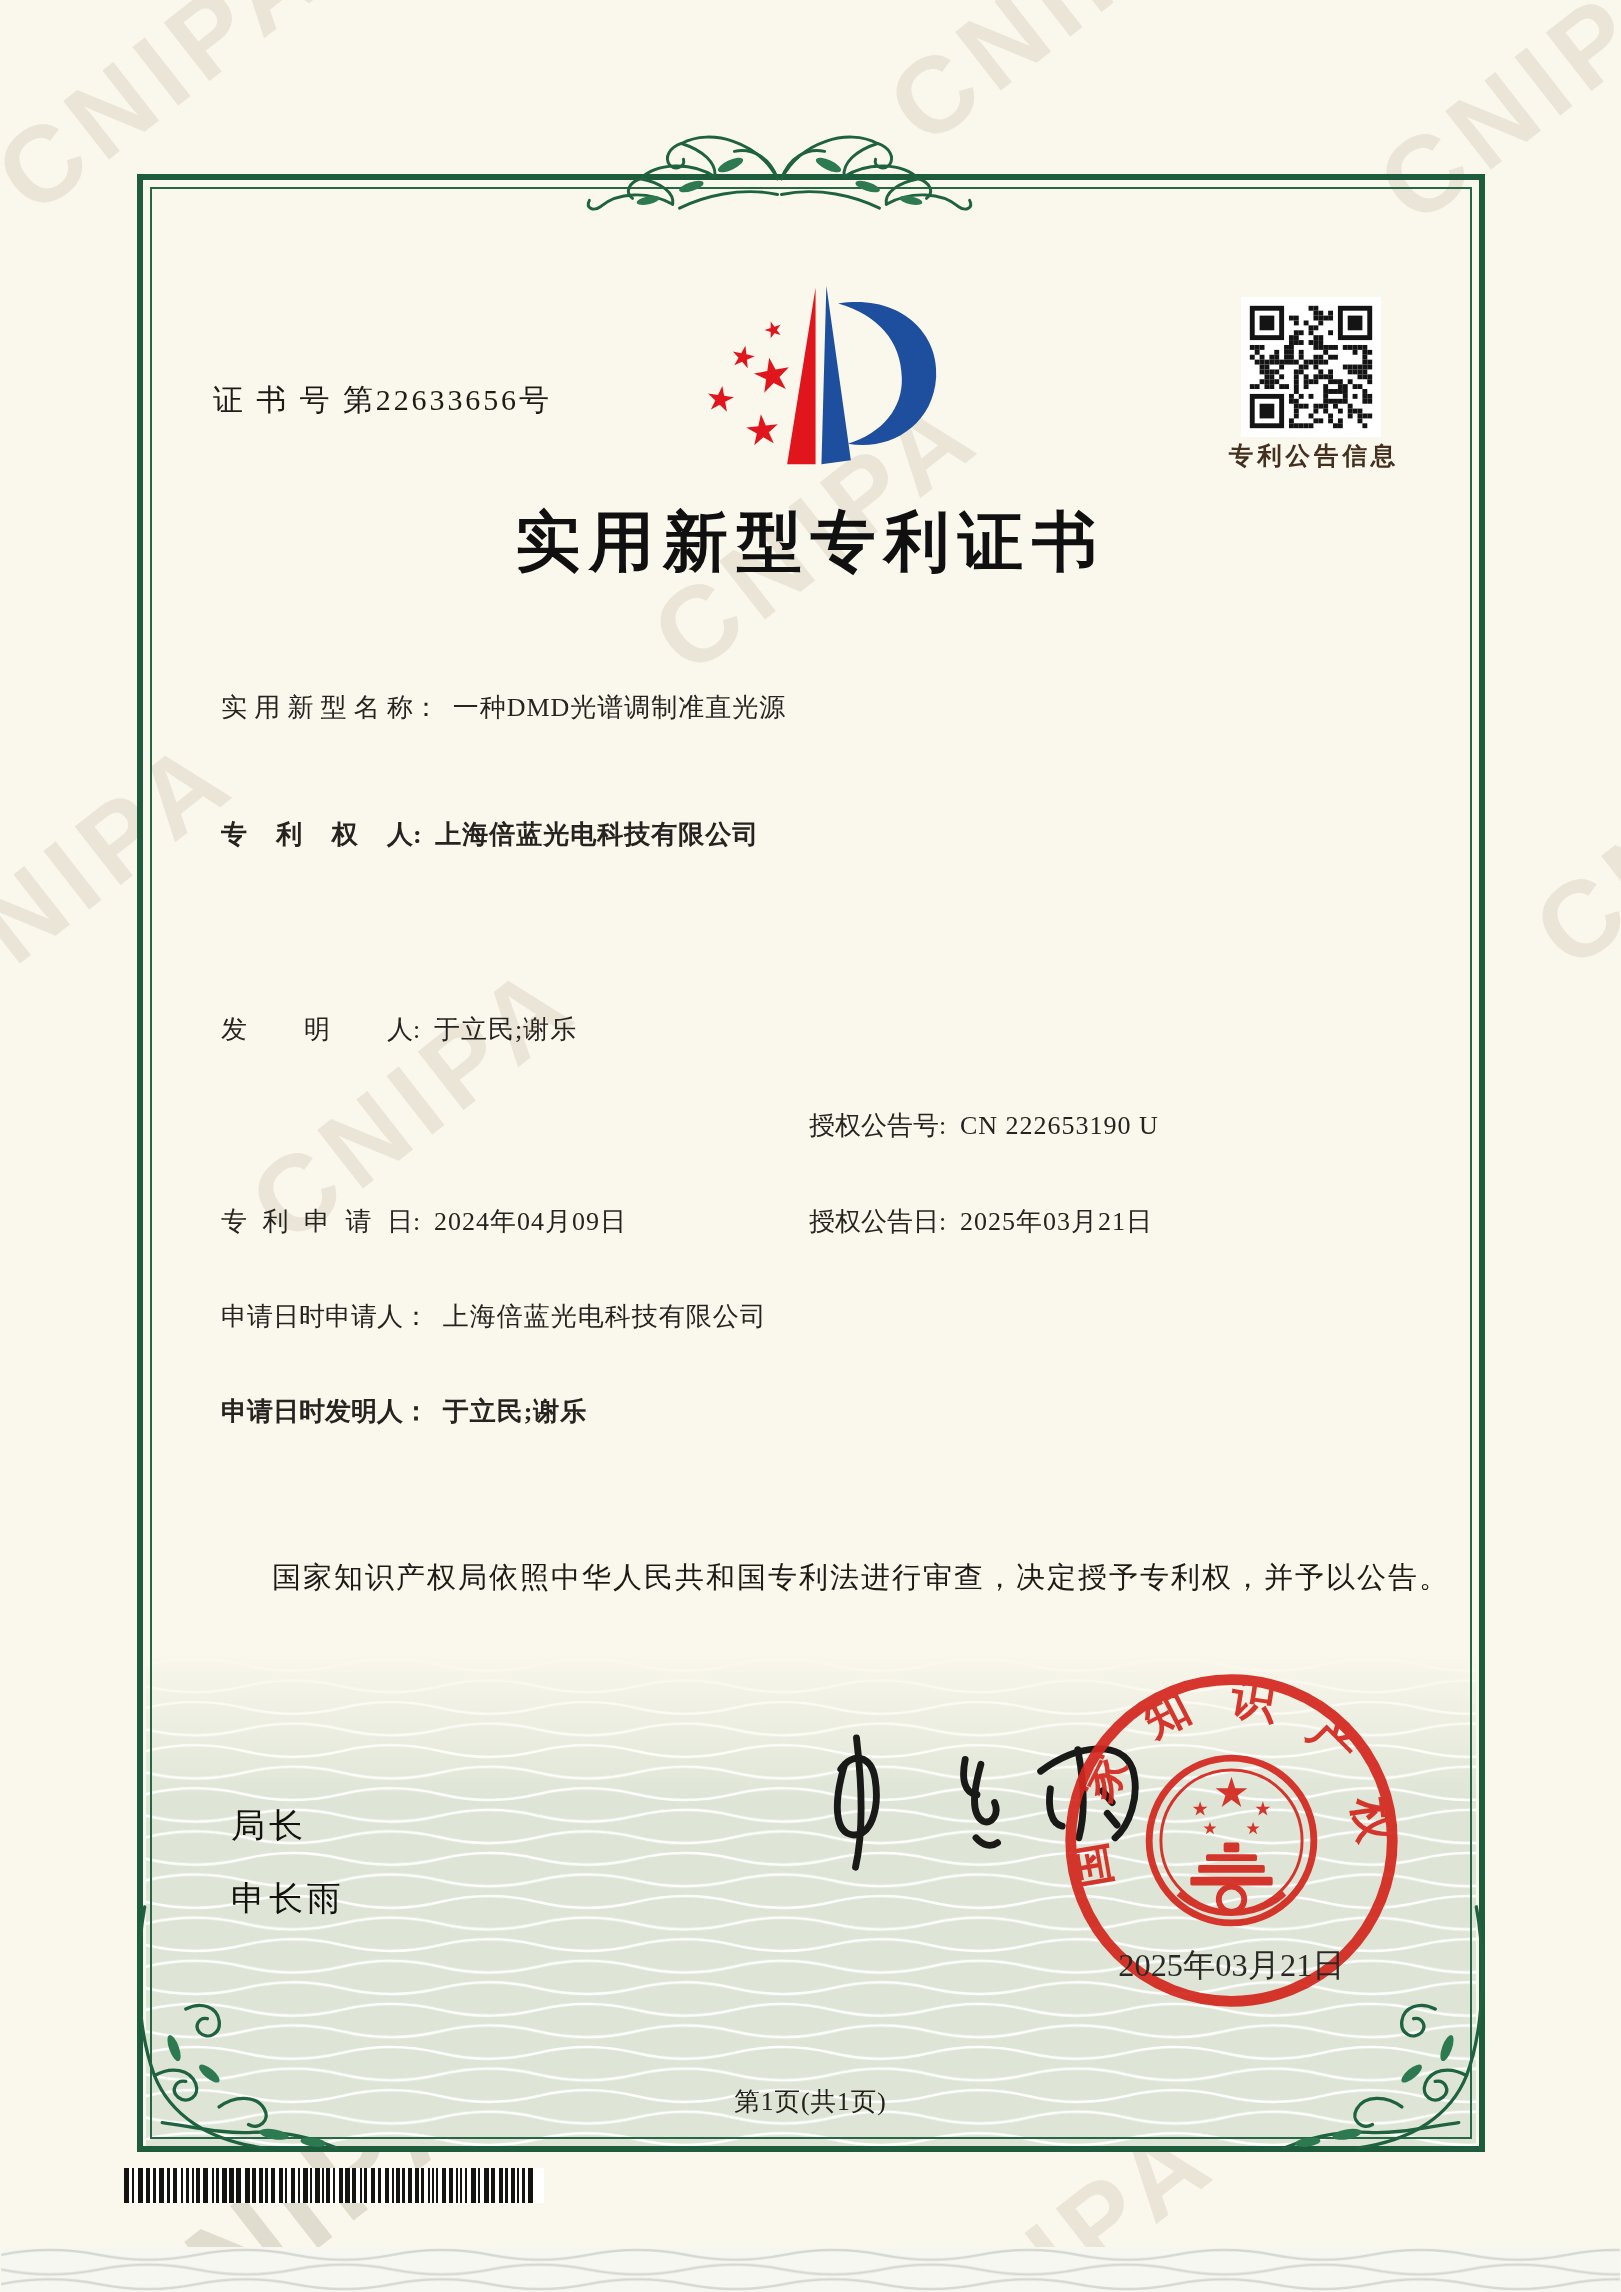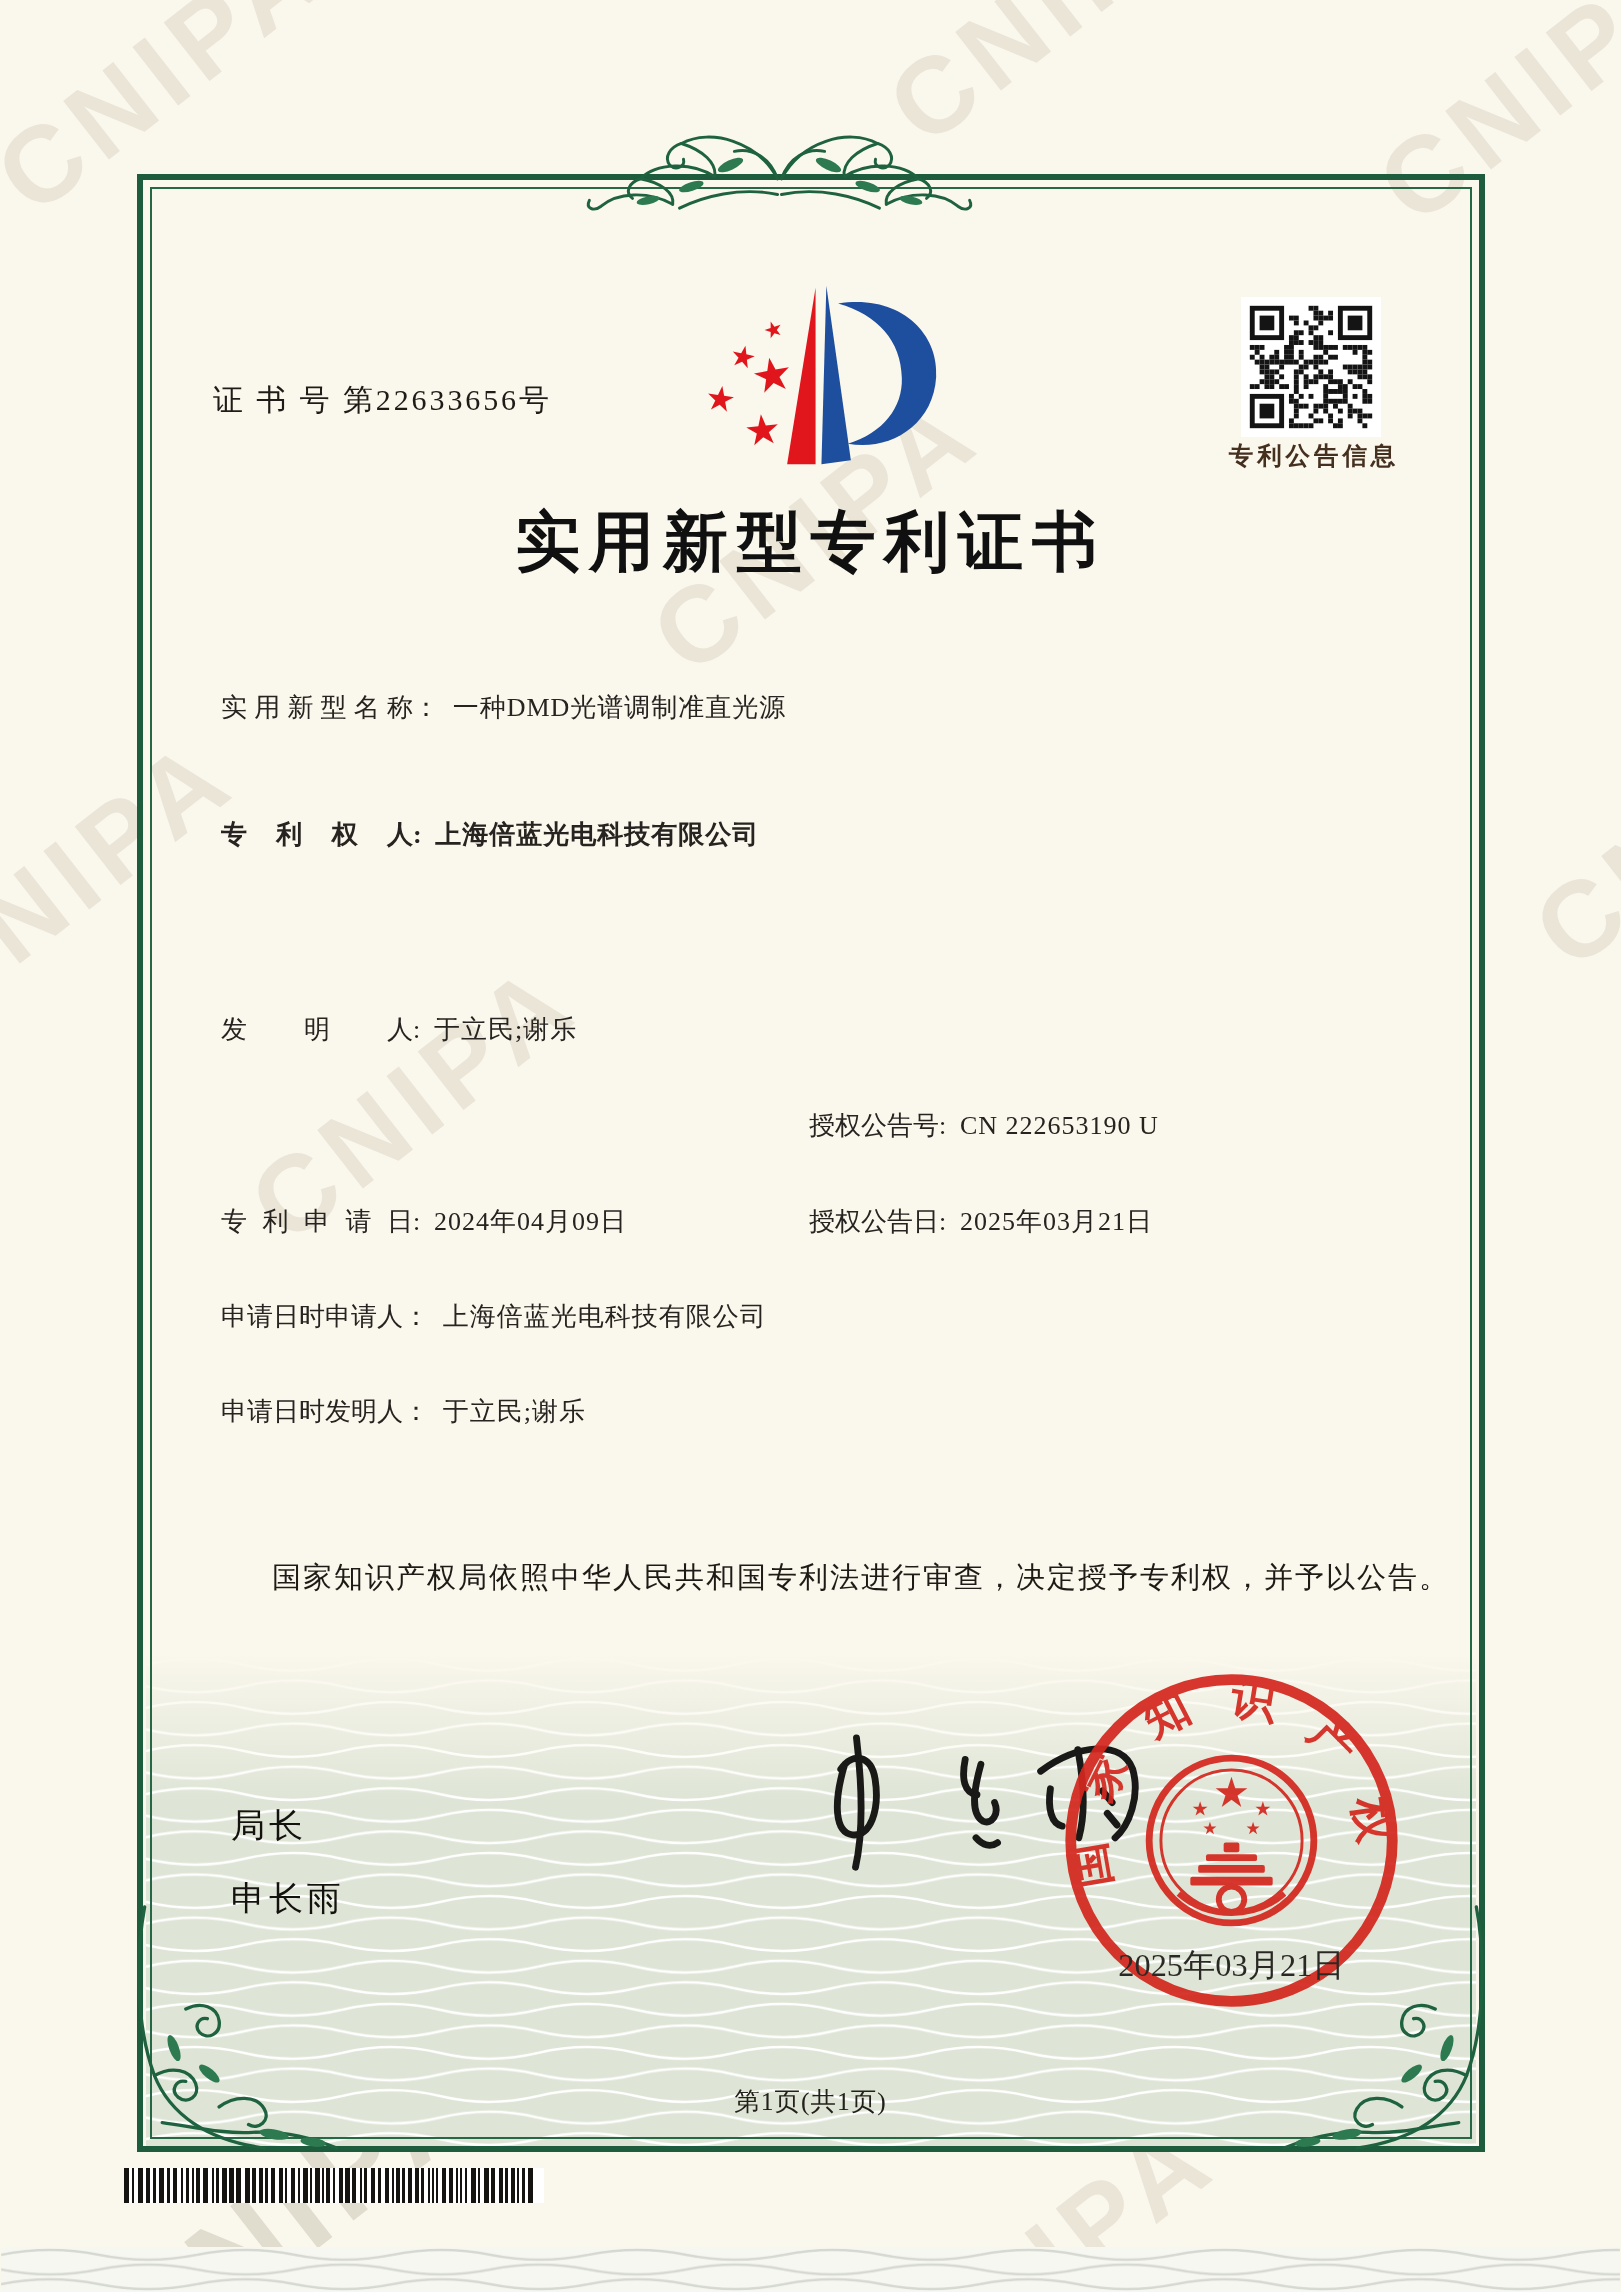--- a/index.html
+++ b/index.html
@@ -401,21 +401,21 @@
   </div>
   <div class="frow z4" style="top:1202px;">
     <span class="flabel">专利申请日</span><span class="fcolon">:</span><span class="fvalue">2024年04月09日</span>
   </div>
   <div class="frow rcol z4" style="top:1202px;">
     <span class="flabel nat">授权公告日</span><span class="fcolon">:</span><span class="fvalue">2025年03月21日</span>
   </div>
   <div class="frow z4" style="top:1297px;">
     <span class="flabel nat">申请日时申请人</span><span class="fcolon">：</span><span class="fvalue">上海倍蓝光电科技有限公司</span>
   </div>
-  <div class="frow z4" style="top:1392px;">
+  <div class="frow z4" style="top:1392px;font-weight:bold;">
     <span class="flabel nat">申请日时发明人</span><span class="fcolon">：</span><span class="fvalue">于立民;谢乐</span>
   </div>
 
   <div class="abs stmt l1 z4">国家知识产权局依照中华人民共和国专利法进行审查，决定授予专利权，并予以公告。</div>
 
   <div class="abs cm t1 z4">局长</div>
   <div class="abs cm t2 z4">申长雨</div>
 
   <div class="abs z4" style="left:784px;top:1720px;">
     <svg width="382" height="167" xmlns="http://www.w3.org/2000/svg" viewBox="0 0 390 170">

